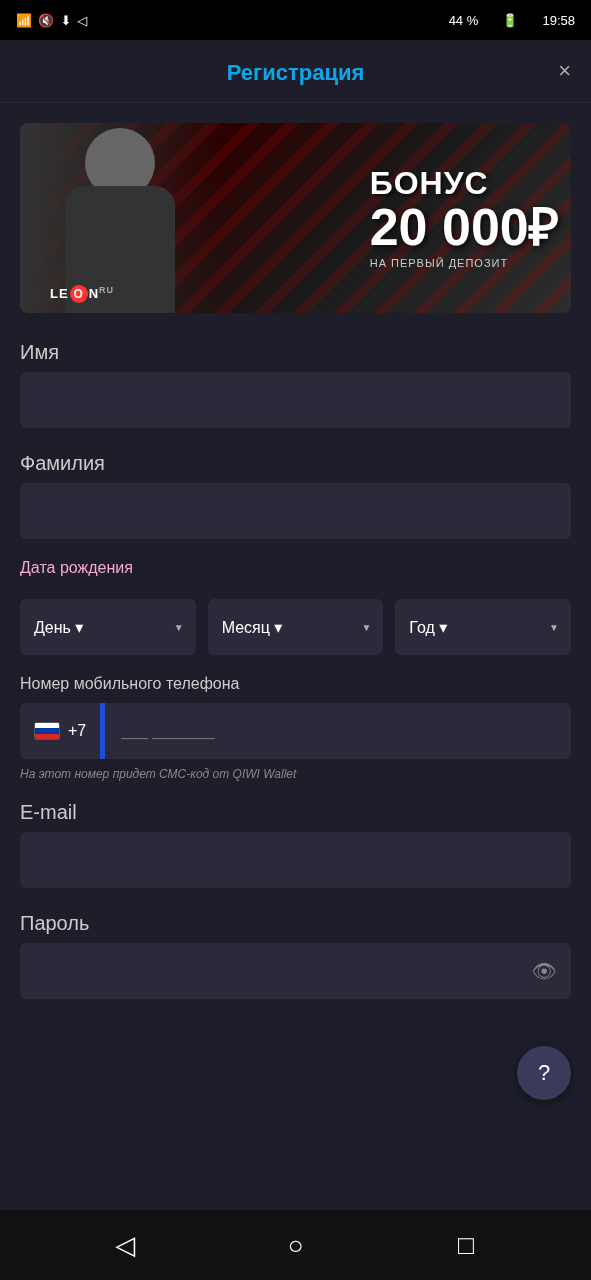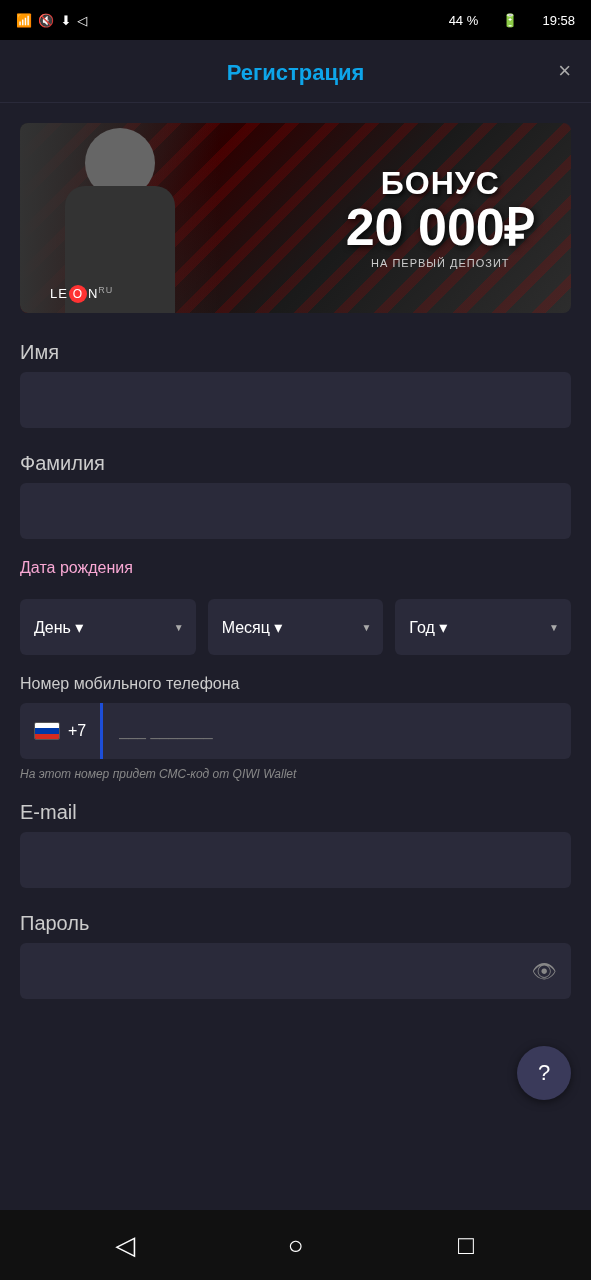--- a/index.html
+++ b/index.html
@@ -141,24 +141,24 @@
       border-radius: 50%;
       text-align: center;
       line-height: 18px;
       font-size: 12px;
       color: #fff;
       margin: 0 1px;
     }
 
     .banner-text {
       position: absolute;
-      right: 36px;
+      right: 12px;
       top: 50%;
       transform: translateY(-50%);
-      text-align: center;
+      text-align: left;
     }
     .banner-bonus {
       font-size: 32px;
       font-weight: 900;
       color: #fff;
       text-transform: uppercase;
       letter-spacing: 1px;
       line-height: 1.1;
       text-shadow: 2px 2px 4px rgba(0,0,0,0.8);
     }
@@ -297,21 +297,21 @@
     .phone-input {
       width: 100%;
       height: 56px;
       background: #2a2a3a;
       border: none;
       border-radius: 0 6px 6px 0;
       color: #fff;
       font-size: 16px;
       padding: 9px 16px;
       outline: none;
-      border-left: 3px solid #1d4ed8;
+      border-left: 5px solid #1d4ed8;
     }
 
     .phone-hint {
       font-size: 12px;
       color: #888;
       margin-bottom: 20px;
       margin-top: 4px;
       font-style: italic;
     }
 
@@ -405,21 +405,21 @@
     <div class="banner">
       <div class="banner-red-stripes"></div>
 
       <div class="banner-person">
         <div style="position:relative;width:160px;height:185px;">
 
           <div style="position:absolute;top:0;left:50%;transform:translateX(-50%);width:70px;height:70px;background:#666;border-radius:50%;"></div>
 
           <div style="position:absolute;top:58px;left:50%;transform:translateX(-50%);width:110px;height:127px;background:#333;border-radius:20px 20px 0 0;"></div>
 
-          <div class="banner-logo" style="bottom:10px;left:10px;font-size:13px;font-weight:400;letter-spacing:1px;">
+          <div class="banner-logo" style="bottom:10px;left:10px;font-size:13px;font-weight:700;letter-spacing:1px;">
             LE<span class="leon-o">O</span>N<span style="font-size:9px;vertical-align:super;color:#aaa;">RU</span>
           </div>
         </div>
       </div>
 
       <div class="banner-text">
         <div class="banner-bonus">БОНУС</div>
         <div class="banner-amount">20 000₽</div>
         <div class="banner-subtitle">НА ПЕРВЫЙ ДЕПОЗИТ</div>
       </div>

